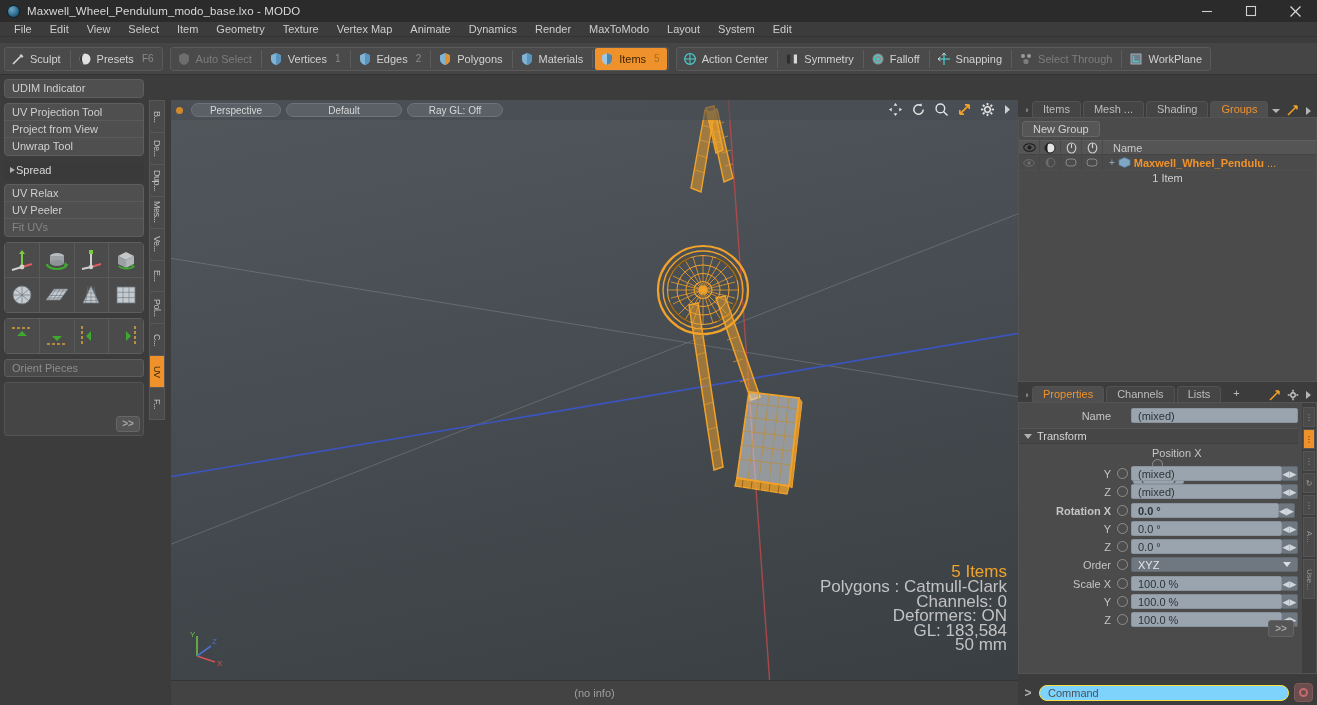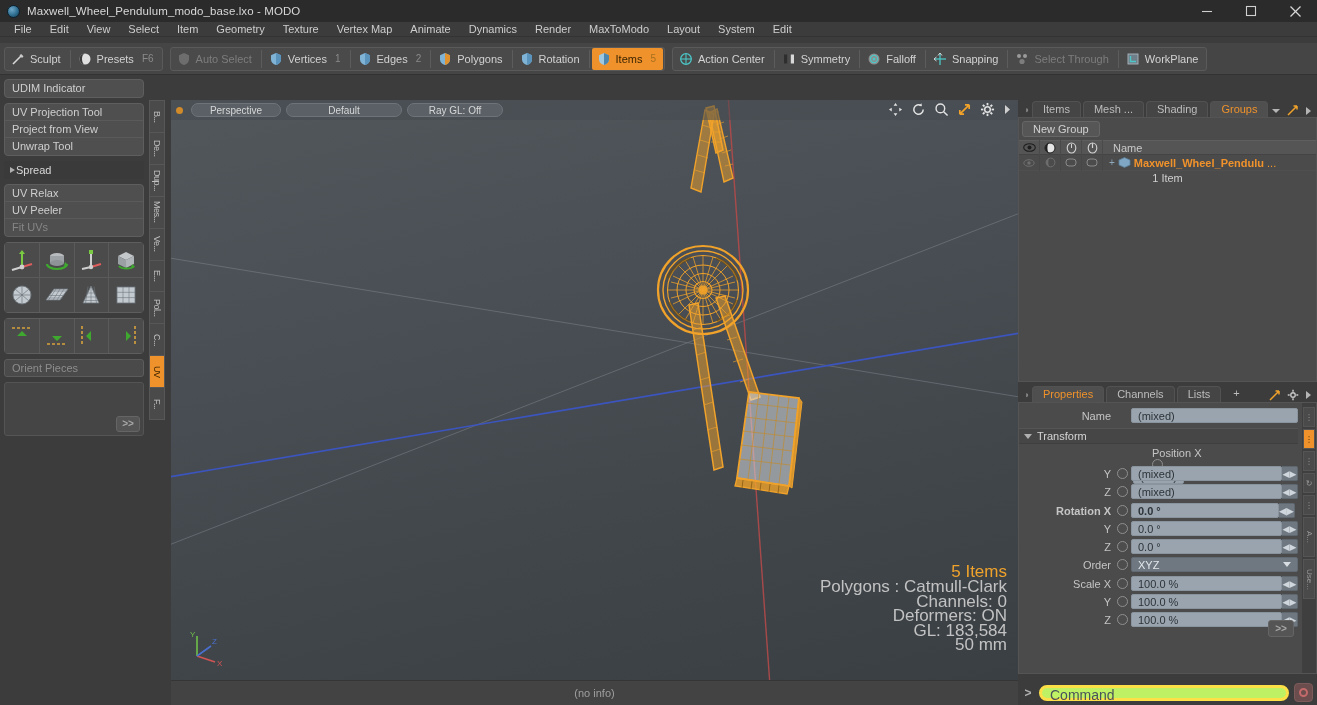--- a/index.html
+++ b/index.html
@@ -210,22 +210,22 @@
     background: #434343; border-top: 1px solid #353535;
     display: flex; align-items: center; justify-content: center;
     font-size: 11px; color: #9f9f9f; text-align: center;
   }
   .cmdbar {
     position: absolute; left: 1018px; top: 680px; width: 299px; height: 25px;
     background: #3c3c3c; display: flex; align-items: center; padding: 0 4px; gap: 5px;
   }
   .cmd-prompt { color: #b0b0b0; font-size: 12px; font-weight: bold; width: 12px; text-align: center; }
   .cmd-input {
-    flex: 1; height: 16px; background: #bef264; border: 3px solid #fde047; border-radius: 8px;
-    font-size: 14px; color: #4a525a; padding: 0 8px; line-height: 15px;
+    flex: 1; height: 16px; background: #7dd3fc; border: 1px solid #fde047; border-radius: 8px;
+    font-size: 11px; color: #4a525a; padding: 0 8px; line-height: 15px;
   }
   .rec-btn {
     width: 19px; height: 19px; border-radius: 4px; background: #6b4d4d; border: 1px solid #7d5a5a;
     display: flex; align-items: center; justify-content: center;
   }
   .rec-dot { width: 9px; height: 9px; border-radius: 50%; border: 2px solid #c46a6a; }
   .left-fill { position: absolute; left: 0; top: 660px; width: 171px; height: 45px; background: #3c3c3c; }
 </style>
 </head>
 <body>
@@ -326,21 +326,21 @@
             <path d="M7 1 L12 3.2 V7.5 C12 10.2 9.8 12.2 7 13 Z" fill="#e0922f"></path>
           </svg>
         <span>Polygons</span>
       </div>
       <div class="tsep"></div>
       <div class="tbtn">
         <svg class="ico" viewBox="0 0 14 14">
             <path d="M7 1 L12 3.2 V7.5 C12 10.2 9.8 12.2 7 13 C4.2 12.2 2 10.2 2 7.5 V3.2 Z" fill="#7fb4d6"></path>
             <path d="M7 1 L12 3.2 V7.5 C12 10.2 9.8 12.2 7 13 Z" fill="#5a93bb"></path>
           </svg>
-        <span>Rotation</span>
+        <span>Materials</span>
       </div>
       <div class="tsep"></div>
       <div class="tbtn on">
         <svg class="ico" viewBox="0 0 14 14">
             <path d="M7 1 L12 3.2 V7.5 C12 10.2 9.8 12.2 7 13 C4.2 12.2 2 10.2 2 7.5 V3.2 Z" fill="#9fc9e3"></path>
             <path d="M7 1 L12 3.2 V7.5 C12 10.2 9.8 12.2 7 13 Z" fill="#4e86ad"></path>
           </svg>
         <span>Items</span>
         <span class="num">5</span>
       </div>

